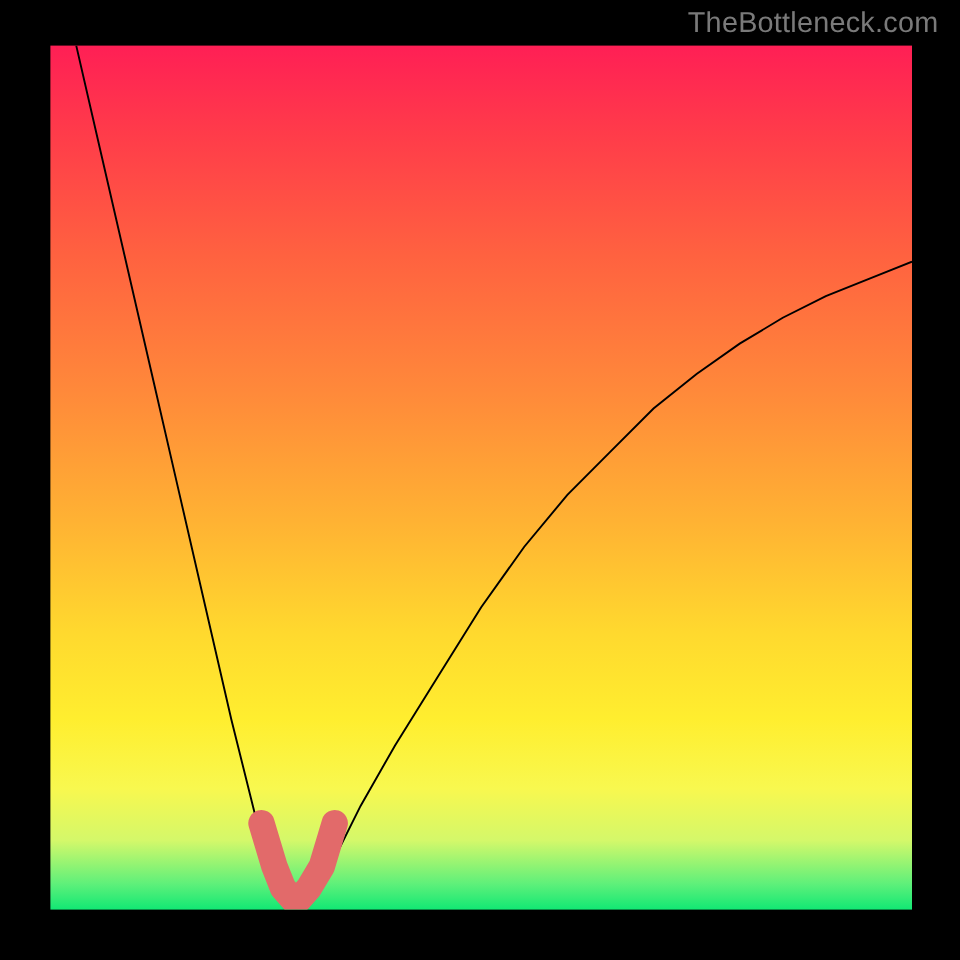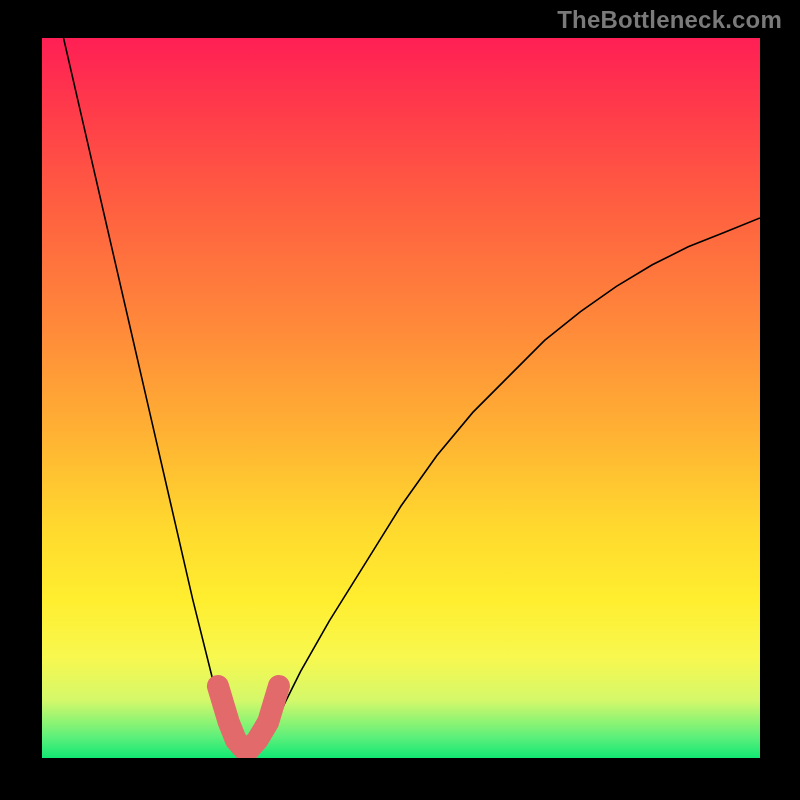--- a/index.html
+++ b/index.html
@@ -16,21 +16,21 @@
     width: 800px;
     height: 800px;
     background: #000;
   }
   .watermark {
     position: absolute;
     top: 6px;
     right: 18px;
     color: #7a7a7a;
     font-size: 24px;
-    font-weight: 700;
+    font-weight: 400;
     letter-spacing: 0.2px;
     z-index: 5;
   }
   .plot-area {
     position: absolute;
     left: 42px;
     top: 38px;
     width: 718px;
     height: 720px;
     background: linear-gradient(

